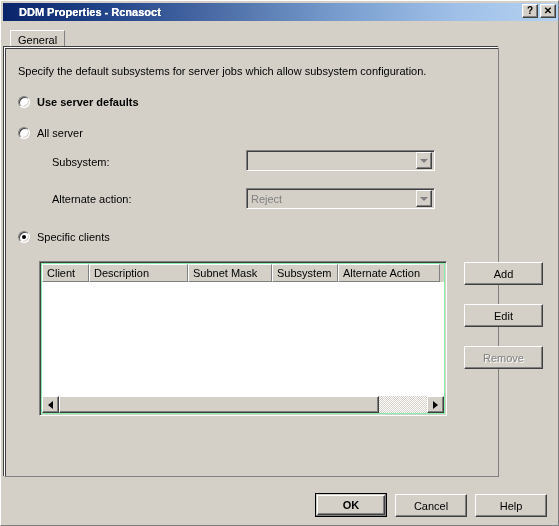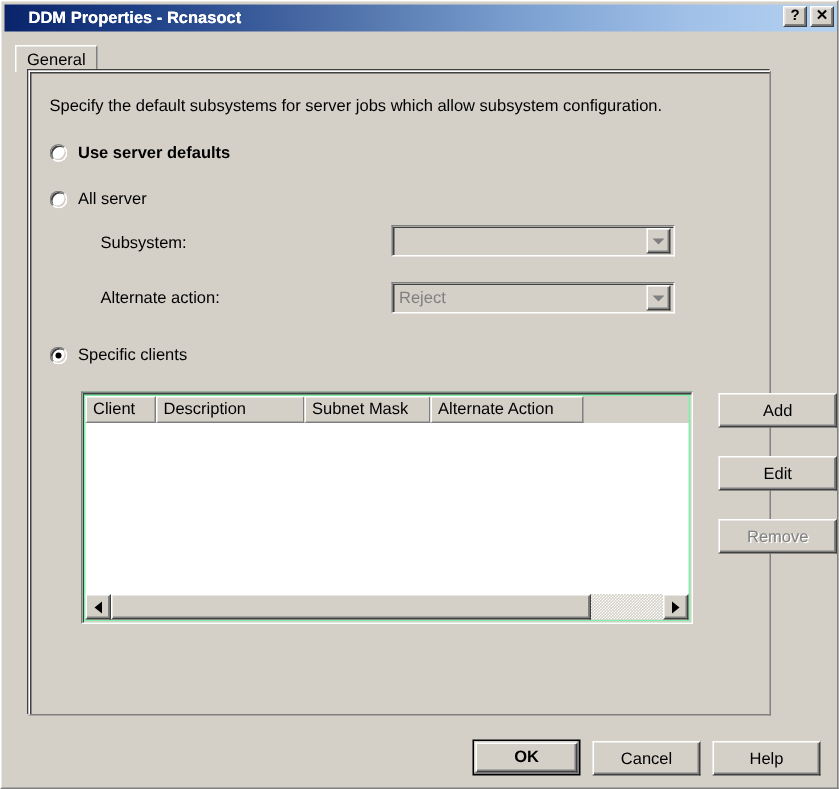--- a/index.html
+++ b/index.html
@@ -99,21 +99,21 @@
     background: #d4d0c8;
     border: 1px solid #ffffff;
     border-right-color: #404040;
     border-bottom: none;
     padding: 0 9px;
   }
 
   
   #panel {
     position: absolute;
-    left: 18px; top: 46px;
+    left: 3px; top: 46px;
     width: 495px; height: 430px;
     box-sizing: border-box;
     background: #d4d0c8;
     border: 1px solid #ffffff;
     border-right-color: #808080;
     border-bottom-color: #808080;
     box-shadow: 1px 1px 0 #404040 inset, -1px -1px 0 #404040;
   }
   #panel-inner {
     position: absolute;
@@ -411,20 +411,21 @@
       <div class="radio-row" style="left:12px; top:182px;">
         <span class="radio checked"></span>
         <span class="radio-label">Specific clients</span>
       </div>
 
       <div id="listview" style="left:33px; top:212px;">
         <div id="header-row">
           <div class="col-head" style="width:47px;">Client</div>
           <div class="col-head" style="width:99px;">Description</div>
           <div class="col-head" style="width:84px;">Subnet Mask</div>
+          <div class="col-head" style="width:66px;">Subsystem</div>
           <div class="col-head" style="width:102px;">Alternate Action</div>
         </div>
         <div id="list-body"></div>
         <div id="hscroll">
           <div class="sb-btn">
               <span class="sb-left"></span>
             </div>
           <div id="sb-track">
             <div id="sb-thumb"></div>
           </div>

